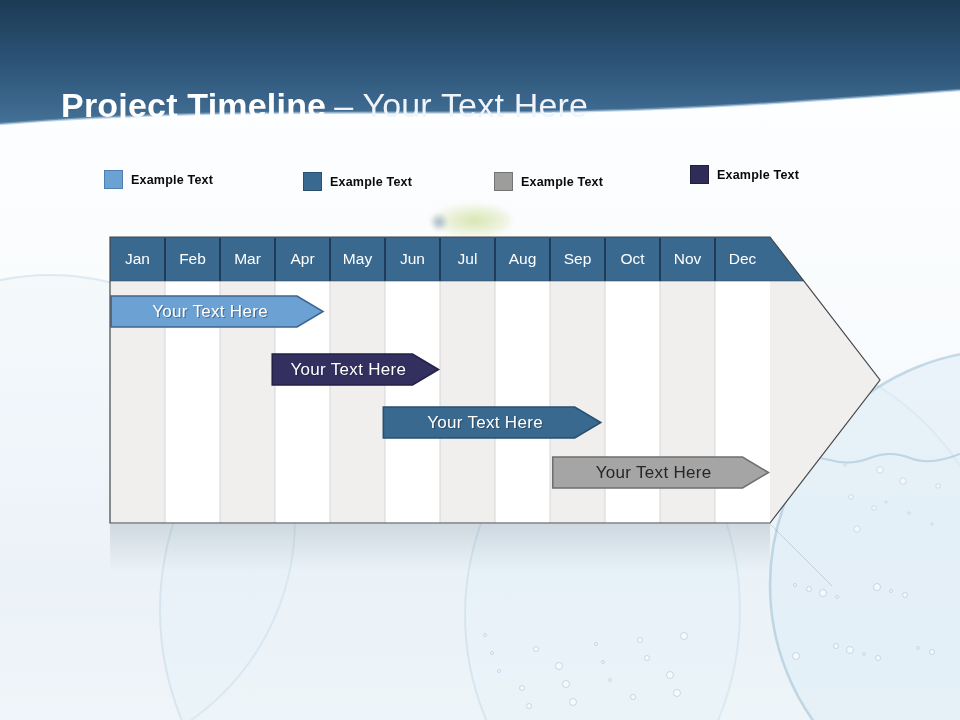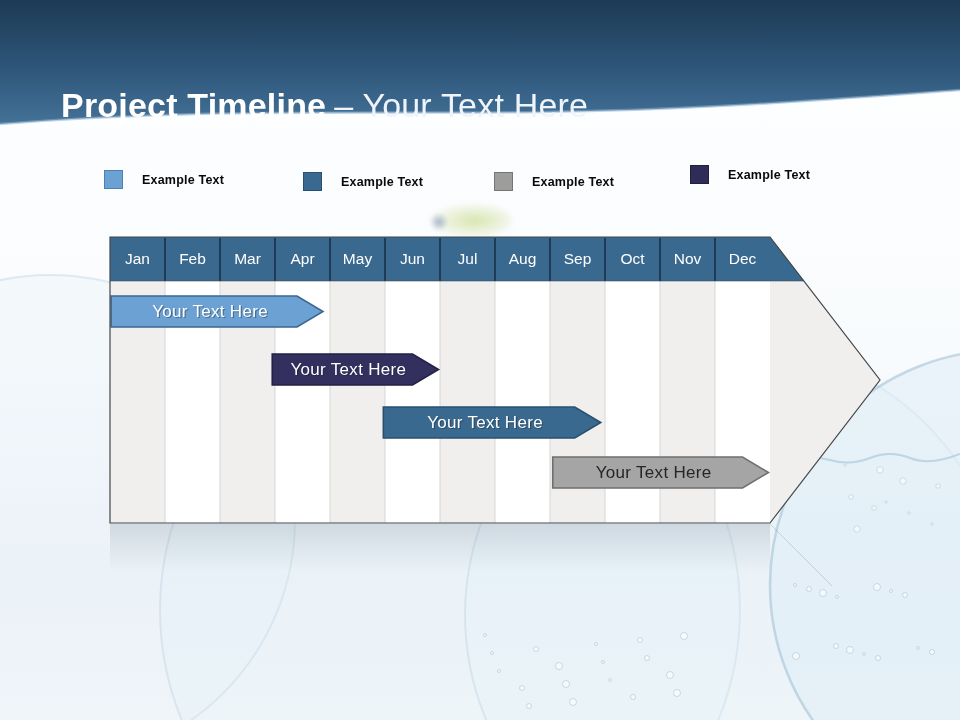--- a/index.html
+++ b/index.html
@@ -11,21 +11,21 @@
   .layer{position:absolute;left:0;top:0;}
   
   #header-band{width:960px;height:150px;z-index:3;}
   #slide-title{
     position:absolute;left:61px;top:60px;z-index:4;
     font-size:34px;color:#ffffff;letter-spacing:.2px;white-space:nowrap;margin-top:26px;
   }
   #slide-title .t-bold{font-weight:700;color:#ffffff;}
   #slide-title .t-rest{font-weight:400;color:#eef4f9;margin-left:8px;}
   
-  .legend-item{position:absolute;display:flex;align-items:center;gap:19px;z-index:5;}
+  .legend-item{position:absolute;display:flex;align-items:center;gap:8px;z-index:5;}
   .legend-swatch{width:19px;height:19px;border:1px solid #555;box-sizing:border-box;}
   .legend-label{font-size:12.5px;font-weight:700;color:#0a0a0a;letter-spacing:.2px;}
   
   #timeline-svg{position:absolute;left:100px;top:230px;z-index:6;}
   svg text{font-family:"Liberation Sans",sans-serif;}
   
   .garnish{position:absolute;left:428px;top:202px;width:84px;height:37px;border-radius:50%;
     background:radial-gradient(ellipse at 55% 50%,rgba(196,214,128,.62),rgba(196,214,128,0) 72%);
     filter:blur(2px);z-index:4;}
   .garnish-dot{position:absolute;left:430px;top:212px;width:18px;height:20px;border-radius:50%;

